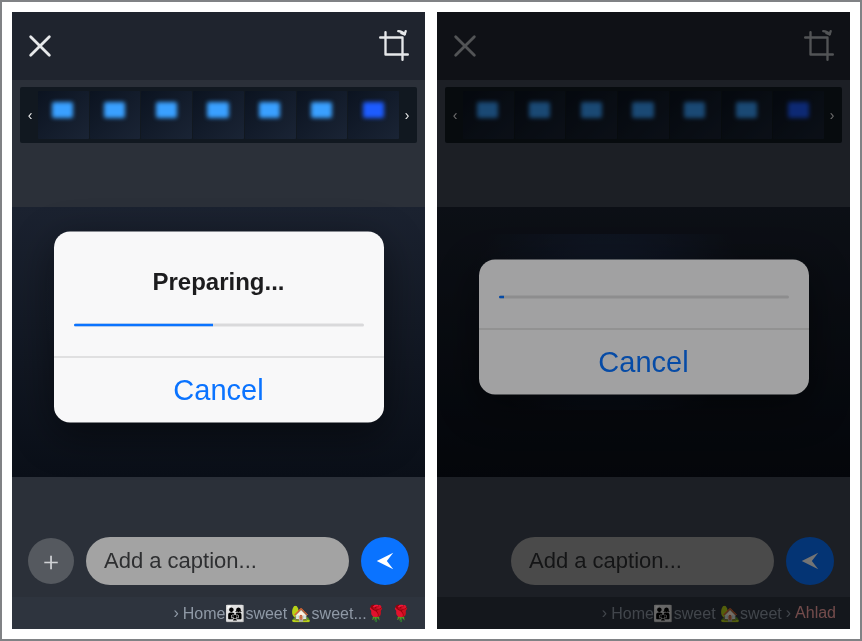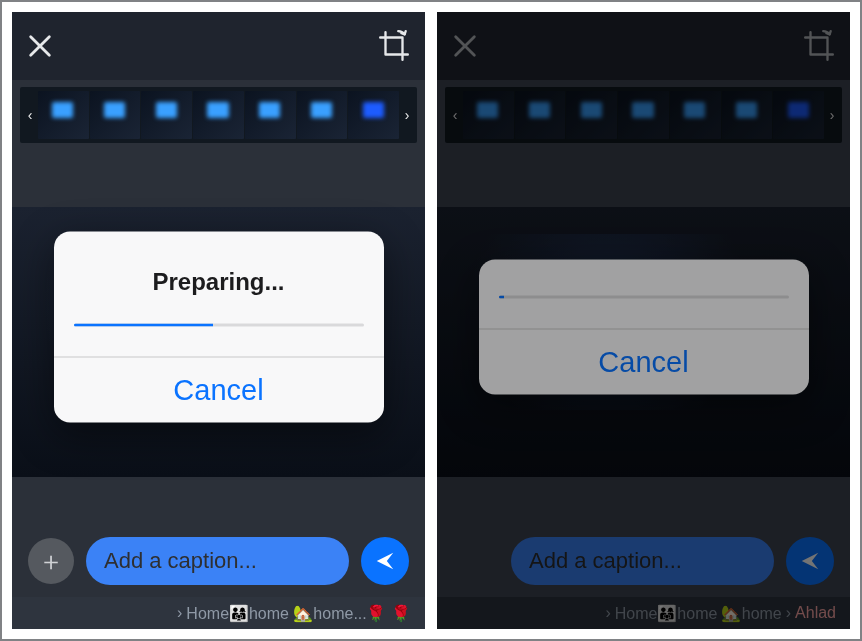--- a/index.html
+++ b/index.html
@@ -101,21 +101,21 @@
     border-radius: 50%;
     background: #55595f;
     display:flex; align-items:center; justify-content:center;
     color:#d0d2d5;
     font-size: 26px;
   }
   .caption-pill {
     flex: 1;
     height: 48px;
     border-radius: 24px;
-    background: #3b82f6;
+    background: #a3a3a3;
     color: #2e2f31;
     display:flex; align-items:center;
     padding: 0 18px;
     font-size: 22px;
   }
   .send-btn {
     width: 48px; height: 48px;
     border-radius: 50%;
     background: #0a73ff;
     display:flex; align-items:center; justify-content:center;
@@ -250,21 +250,21 @@
       <div class="caption-pill">Add a caption...</div>
       <div class="send-btn">
         <svg viewBox="0 0 24 24" fill="#fff">
             <path d="M3 12l18-9-7 9 7 9z"></path>
           </svg>
       </div>
     </div>
 
     <div class="recipient-bar">
       <span class="chev">›</span>
-      <span>Home👨‍👩‍👧home 🏡home...🌹 🌹</span>
+      <span>Home👨‍👩‍👧sweet 🏡sweet...🌹 🌹</span>
     </div>
   </div>
 
   <div class="pane right">
     <div class="topbar">
       <span class="icon close-x">
         <svg viewBox="0 0 24 24" fill="none" stroke="#b6b9bd" stroke-width="2.4" stroke-linecap="round">
             <line x1="4" y1="4" x2="20" y2="20"></line>
             <line x1="20" y1="4" x2="4" y2="20"></line>
           </svg>
@@ -310,21 +310,21 @@
       <div class="caption-pill">Add a caption...</div>
       <div class="send-btn">
         <svg viewBox="0 0 24 24" fill="#fff">
             <path d="M3 12l18-9-7 9 7 9z"></path>
           </svg>
       </div>
     </div>
 
     <div class="recipient-bar">
       <span class="chev">›</span>
-      <span>Home👨‍👩‍👧home 🏡home</span>
+      <span>Home👨‍👩‍👧sweet 🏡sweet</span>
       <span class="chev">›</span>
       <span class="strong">Ahlad</span>
     </div>
 
     <div class="dim-overlay"></div>
   </div>
 
 </div>
 
 </body></html>

